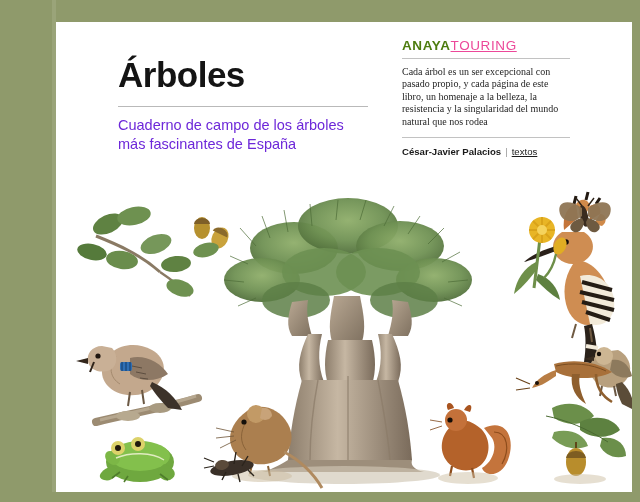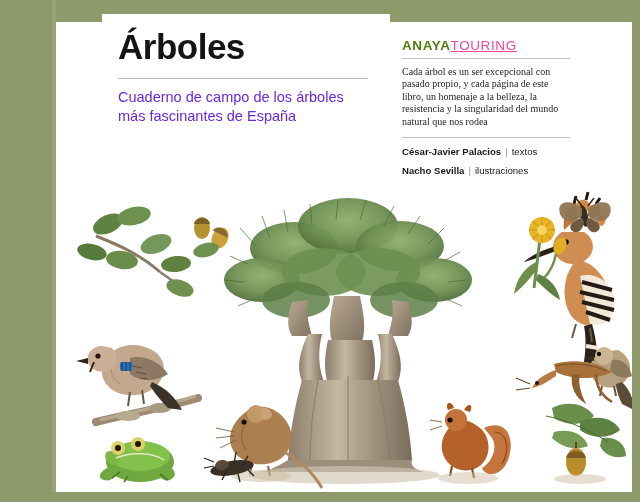--- a/index.html
+++ b/index.html
@@ -65,21 +65,21 @@
     bottom: 0;
     width: 640px;
     height: 10px;
     background: #8f9a6b;
   }
 
   
   .title-panel {
     position: absolute;
     left: 102px;
-    top: 14px;
+    top: 42px;
     width: 288px;
     height: 148px;
     background: #ffffff;
     box-sizing: border-box;
     padding: 14px 16px 10px 16px;
   }
   .main-title {
     font-family: "Liberation Sans", sans-serif;
     font-weight: bold;
     font-size: 35px;
@@ -160,20 +160,21 @@
   .credit-line .who {
     font-weight: bold;
     text-align: center;
   }
   .credit-line .sep {
     color: #999999;
     margin: 0 4px;
   }
   .credit-line .role {
     font-weight: normal;
+    text-decoration: underline;
   }
 
   
   .art {
     position: absolute;
     left: 56px;
     top: 176px;
     width: 576px;
     height: 316px;
   }
@@ -198,21 +199,20 @@
     <div class="title-rule"></div>
     <p class="subtitle">Cuaderno de campo de los árboles más fascinantes de España</p>
   </div>
 
   <div class="info-panel">
     <p class="brand"><span class="anaya">ANAYA</span><span class="touring">TOURING</span></p>
     <div class="brand-rule"></div>
     <p class="blurb">Cada árbol es un ser excepcional con pasado propio, y cada página de este libro, un homenaje a la belleza, la resistencia y la singularidad del mundo natural que nos rodea</p>
     <div class="credits-rule"></div>
     <p class="credit-line"><span class="who">César-Javier Palacios</span><span class="sep">|</span><span class="role">textos</span></p>
-    <p class="credit-line"><span class="who">Nacho Sevilla</span><span class="sep">|</span><span class="role">ilustraciones</span></p>
   </div>
 
   <div class="art">
 
     <svg width="576" height="316" viewBox="0 0 576 316" xmlns="http://www.w3.org/2000/svg">
       <defs>
         <radialGradient id="canopy" cx="50%" cy="40%" r="60%">
           <stop offset="0%" stop-color="#8fae6a"></stop>
           <stop offset="60%" stop-color="#6f9153"></stop>
           <stop offset="100%" stop-color="#52703c"></stop>

